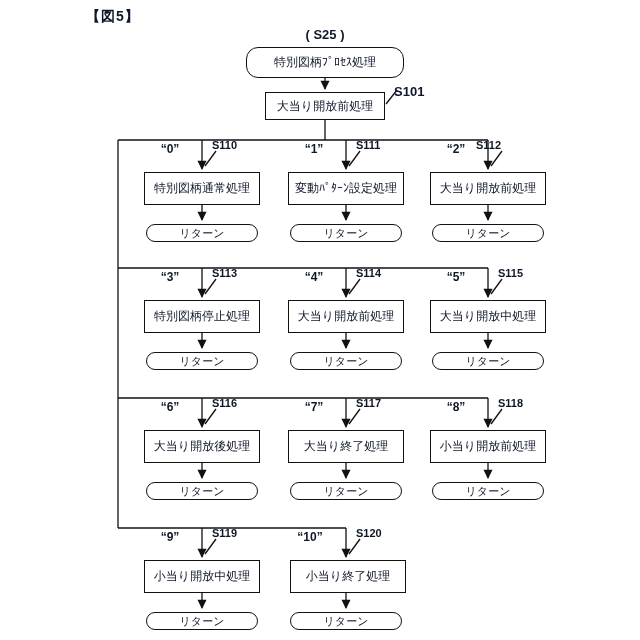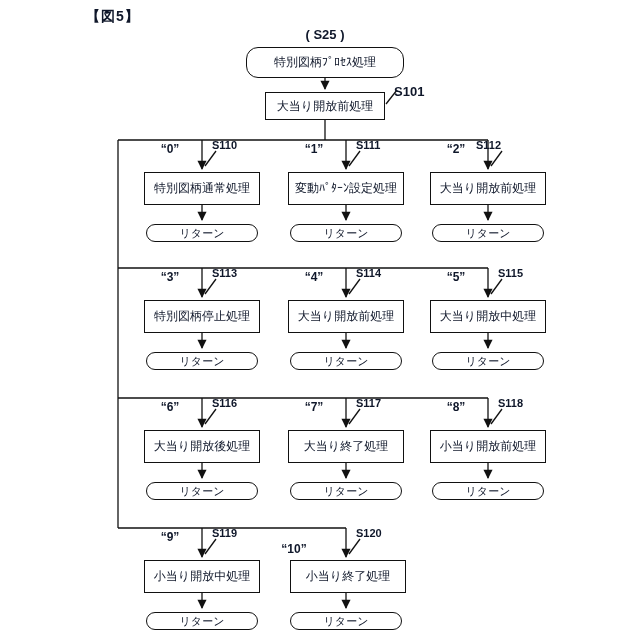--- a/index.html
+++ b/index.html
@@ -138,18 +138,18 @@
   <div class="abs case-label" style="left:438px;top:400px;">“8”</div>
   <div class="abs step-label" style="left:498px;top:397px;">S118</div>
   <div class="abs pbox" style="left:430px;top:430px;">小当り開放前処理</div>
   <div class="abs rbox" style="left:432px;top:482px;">リターン</div>
 
   <div class="abs case-label" style="left:152px;top:530px;">“9”</div>
   <div class="abs step-label" style="left:212px;top:527px;">S119</div>
   <div class="abs pbox" style="left:144px;top:560px;">小当り開放中処理</div>
   <div class="abs rbox" style="left:146px;top:612px;">リターン</div>
 
-  <div class="abs case-label" style="left:276px;top:530px;margin-top:12px;">“10”</div>
+  <div class="abs case-label" style="left:292px;top:530px;">“10”</div>
   <div class="abs step-label" style="left:356px;top:527px;">S120</div>
   <div class="abs pbox" style="left:290px;top:560px;">小当り終了処理</div>
   <div class="abs rbox" style="left:290px;top:612px;">リターン</div>
 
 </div>
 
 </body></html>

